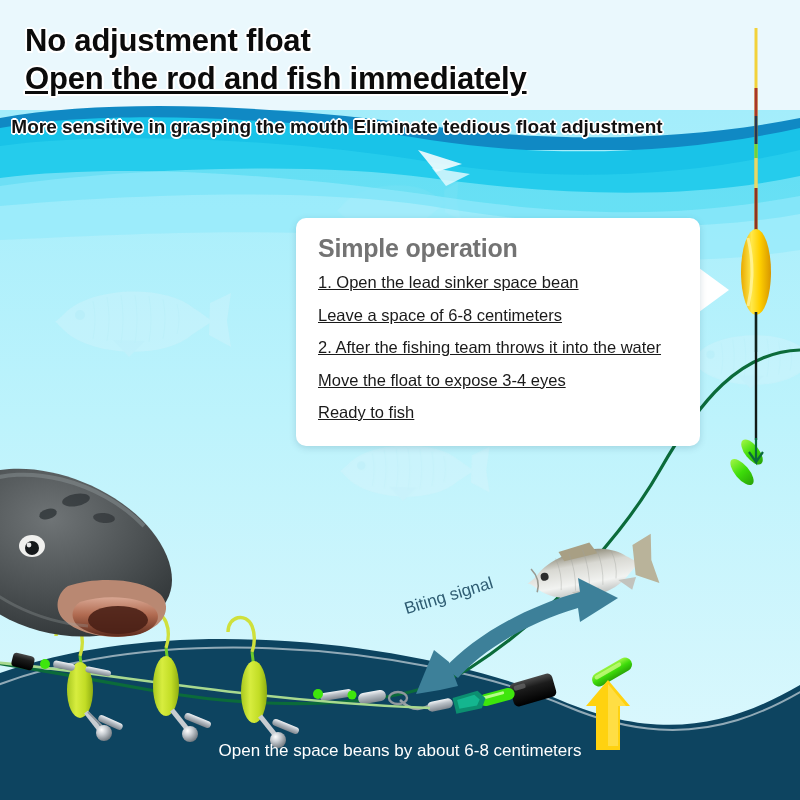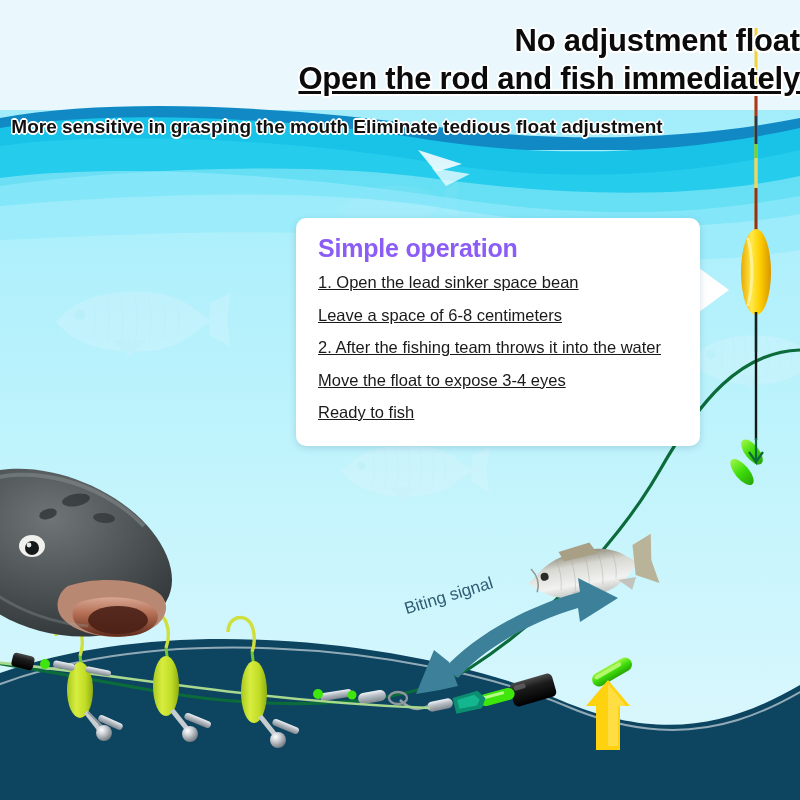--- a/index.html
+++ b/index.html
@@ -8,21 +8,21 @@
     font-family:"Liberation Sans", sans-serif;
     background:#eaf7fc;
     overflow:hidden;
     position:relative;
   }
   #stage { position:absolute; inset:0; width:800px; height:800px; overflow:hidden; }
 
   
   .title-wrap {
     position:absolute; top:22px; left:0; width:800px;
-    text-align:right; z-index:30;padding-left:25px;
+    text-align:left; z-index:30;padding-left:25px;
   }
   .title-line {
     font-weight:bold; color:#0b0b0b; letter-spacing:-0.2px;
     text-shadow:
        2px 0 0 #fff, -2px 0 0 #fff, 0 2px 0 #fff, 0 -2px 0 #fff,
        1.5px 1.5px 0 #fff, -1.5px 1.5px 0 #fff, 1.5px -1.5px 0 #fff, -1.5px -1.5px 0 #fff;
   }
   .title-1 { font-size:31px; line-height:38px; }
   .title-2 { font-size:31px; line-height:38px;text-decoration:underline; }
   .subtitle {
@@ -40,21 +40,21 @@
     box-shadow:0 2px 7px rgba(0,60,90,.17);
     padding:16px 22px 10px 22px;
   }
   .card-tail {
     position:absolute; left:699px; top:268px; z-index:26;
     width:0;height:0;
     border-top:22px solid transparent;
     border-bottom:22px solid transparent;
     border-left:30px solid #fff;
   }
-  .card-title { font-size:25px; font-weight:bold; color:#8b5cf6; margin-bottom:11px; letter-spacing:-.2px;}
+  .card-title { font-size:25px; font-weight:bold; color:#737373; margin-bottom:11px; letter-spacing:-.2px;}
   .card-line { font-size:16.5px; color:#1a1a1a; line-height:1.0; margin-bottom:16px;text-decoration:underline; }
 
   
   .caption-wrap { position:absolute; left:0; top:737px; width:800px; text-align:center; z-index:30; }
   .caption { font-size:17px; color:#fff; line-height:27px; font-weight:500; }
 
   
   .biting {
     position:absolute; left:402px; top:600px; z-index:24;
     font-size:17px; color:#2e5c72; font-weight:500;
@@ -348,15 +348,16 @@
     <div class="card-line">1. Open the lead sinker space bean</div>
     <div class="card-line">Leave a space of 6-8 centimeters</div>
     <div class="card-line">2. After the fishing team throws it into the water</div>
     <div class="card-line">Move the float to expose 3-4 eyes</div>
     <div class="card-line">Ready to fish</div>
   </div>
 
   <div class="biting">Biting signal</div>
 
   <div class="caption-wrap">
+    <div class="caption">Open the space beans by about 6-8 centimeters</div>
   </div>
 
 </div>
 
 </body></html>

